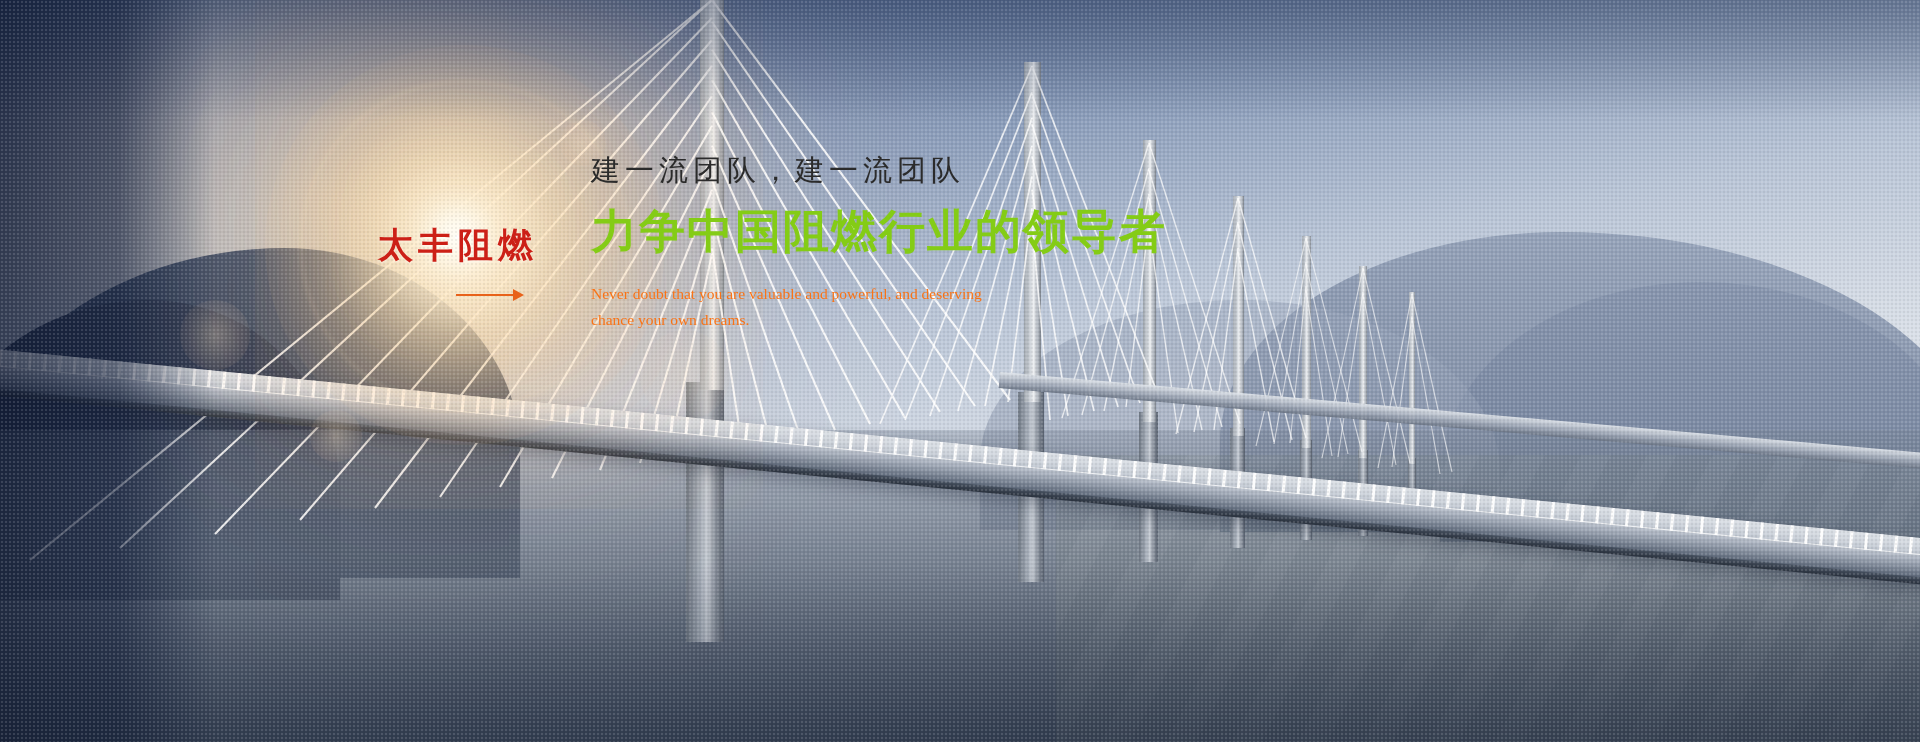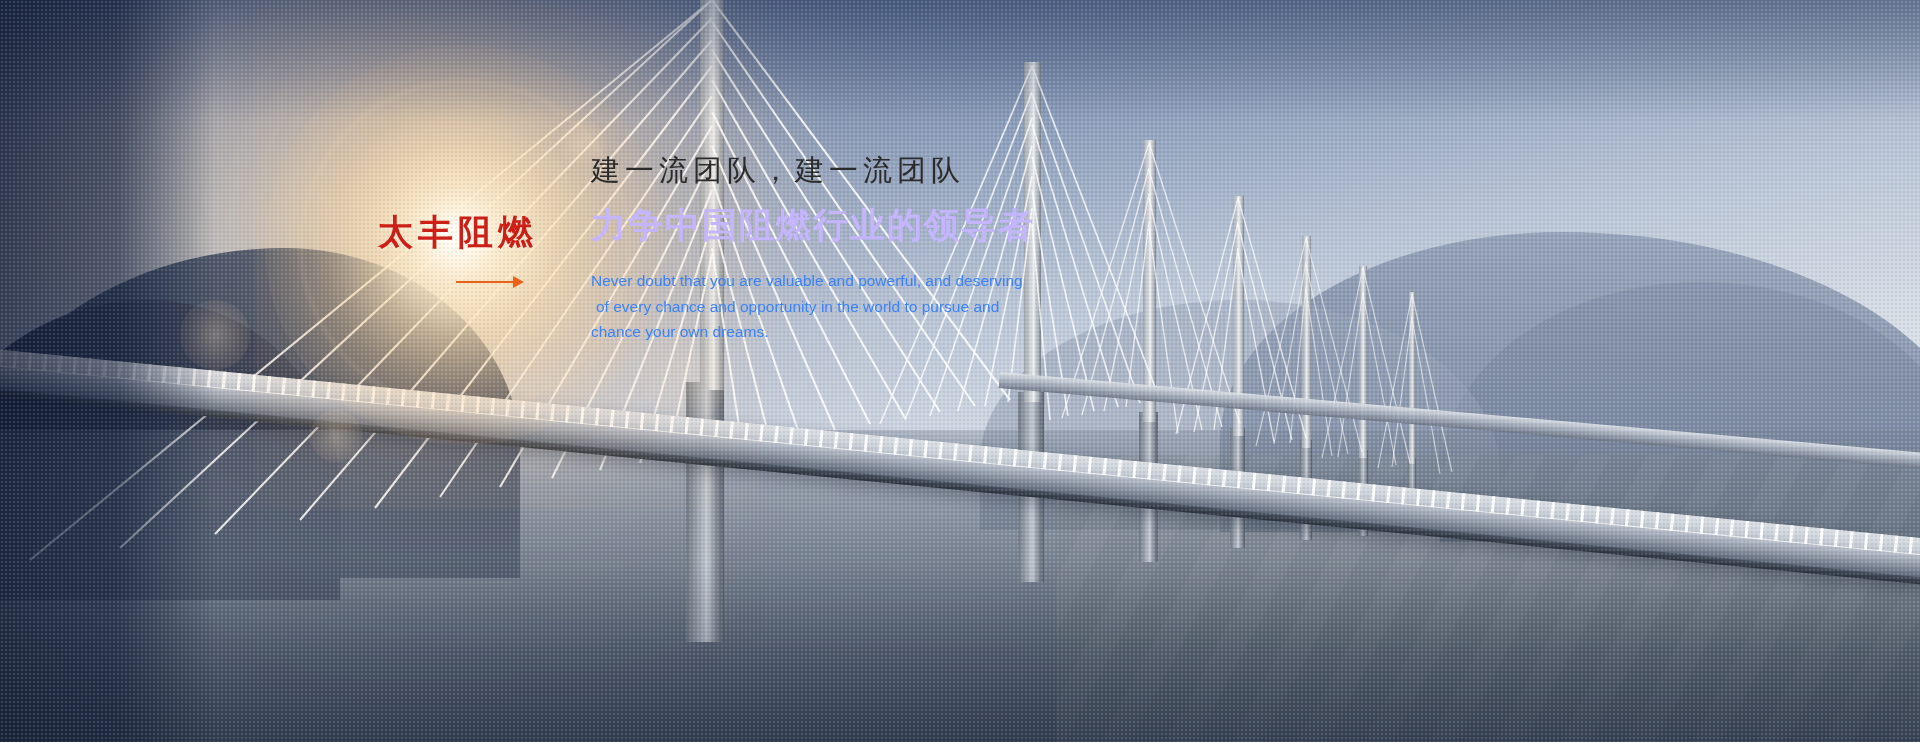--- a/index.html
+++ b/index.html
@@ -201,21 +201,21 @@
   }
 
   
   .content {
     position:absolute; inset:0;
     z-index:40;
   }
 
   
   .logo-block {
-    position:absolute; left:378px; top:215px;
+    position:absolute; left:378px; top:228px;
     width:220px;
   }
   .logo-text {
     font-family:"DejaVu Sans", "Liberation Sans", sans-serif;
     font-size:35px;
     font-weight:700;
     letter-spacing:5px;
     color:#cc2017;
     line-height:1;
     white-space:nowrap;
@@ -249,33 +249,33 @@
     font-size:29px;
     font-weight:400;
     letter-spacing:5px;
     color:#2b2b2b;
     line-height:1.25;
     white-space:nowrap;
   }
   .headline-2 {
     margin-top:16px;
     font-family:"DejaVu Sans", "Liberation Sans", sans-serif;
-    font-size:35px;
+    font-size:46px;
     font-weight:700;
     letter-spacing:2px;
-    color:#c4b5fd;
+    color:#84cc16;
     line-height:1.2;
     white-space:nowrap;
   }
   .subcopy {
     margin-top:22px;
-    font-family:Liberation Sans, sans-serif;
+    font-family:Liberation Serif, serif;
     font-size:15.5px;
     font-weight:400;
-    color:#3b82f6;
+    color:#f97316;
     line-height:1.65;
     max-width:460px;
   }
   .subcopy .ln { display:block; white-space:nowrap; }
   .subcopy .ln.indent { padding-left:5px; }
 </style>
 </head>
 <body>
 
 <div id="banner">
@@ -424,19 +424,18 @@
       </div>
     </div>
 
     <div class="text-block">
       <div class="headline-1">建一流团队，建一流团队</div>
 
       <div class="headline-2">力争中国阻燃行业的领导者</div>
 
       <div class="subcopy">
         <span class="ln">Never doubt that you are valuable and powerful, and deserving</span>
-        <span class="ln indent">of every chance and opportunity in the world to pursue and</span>
         <span class="ln">chance your own dreams.</span>
       </div>
     </div>
 
   </div>
 </div>
 
 </body></html>

